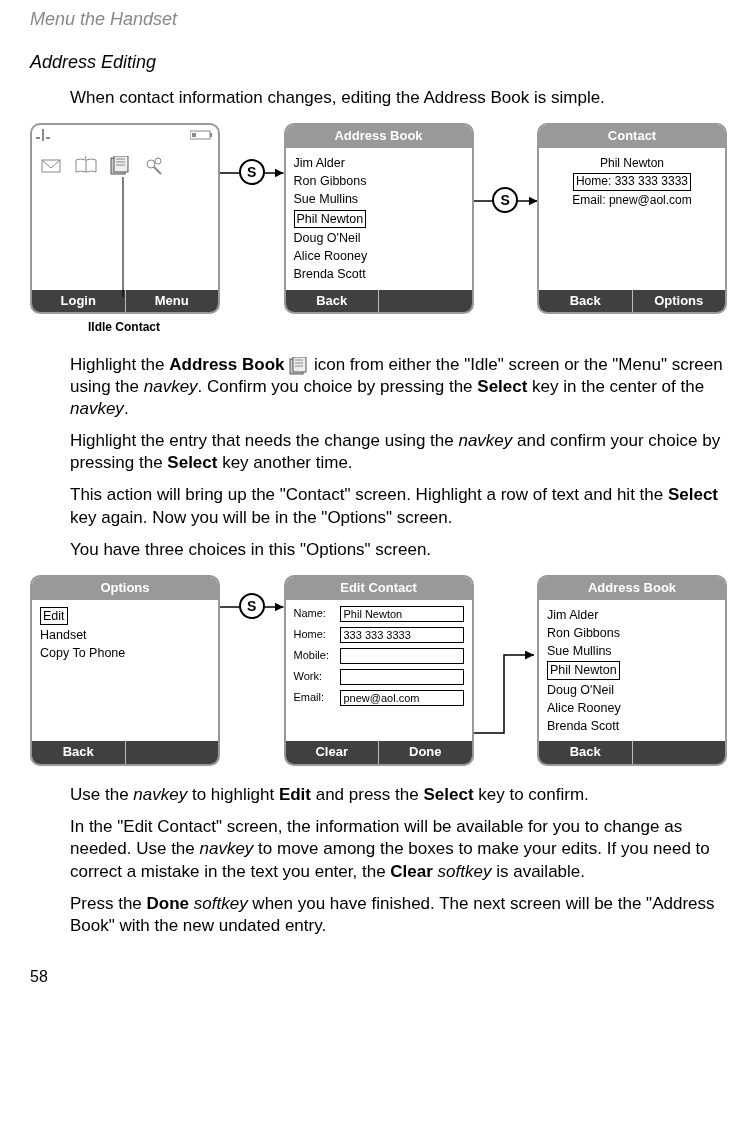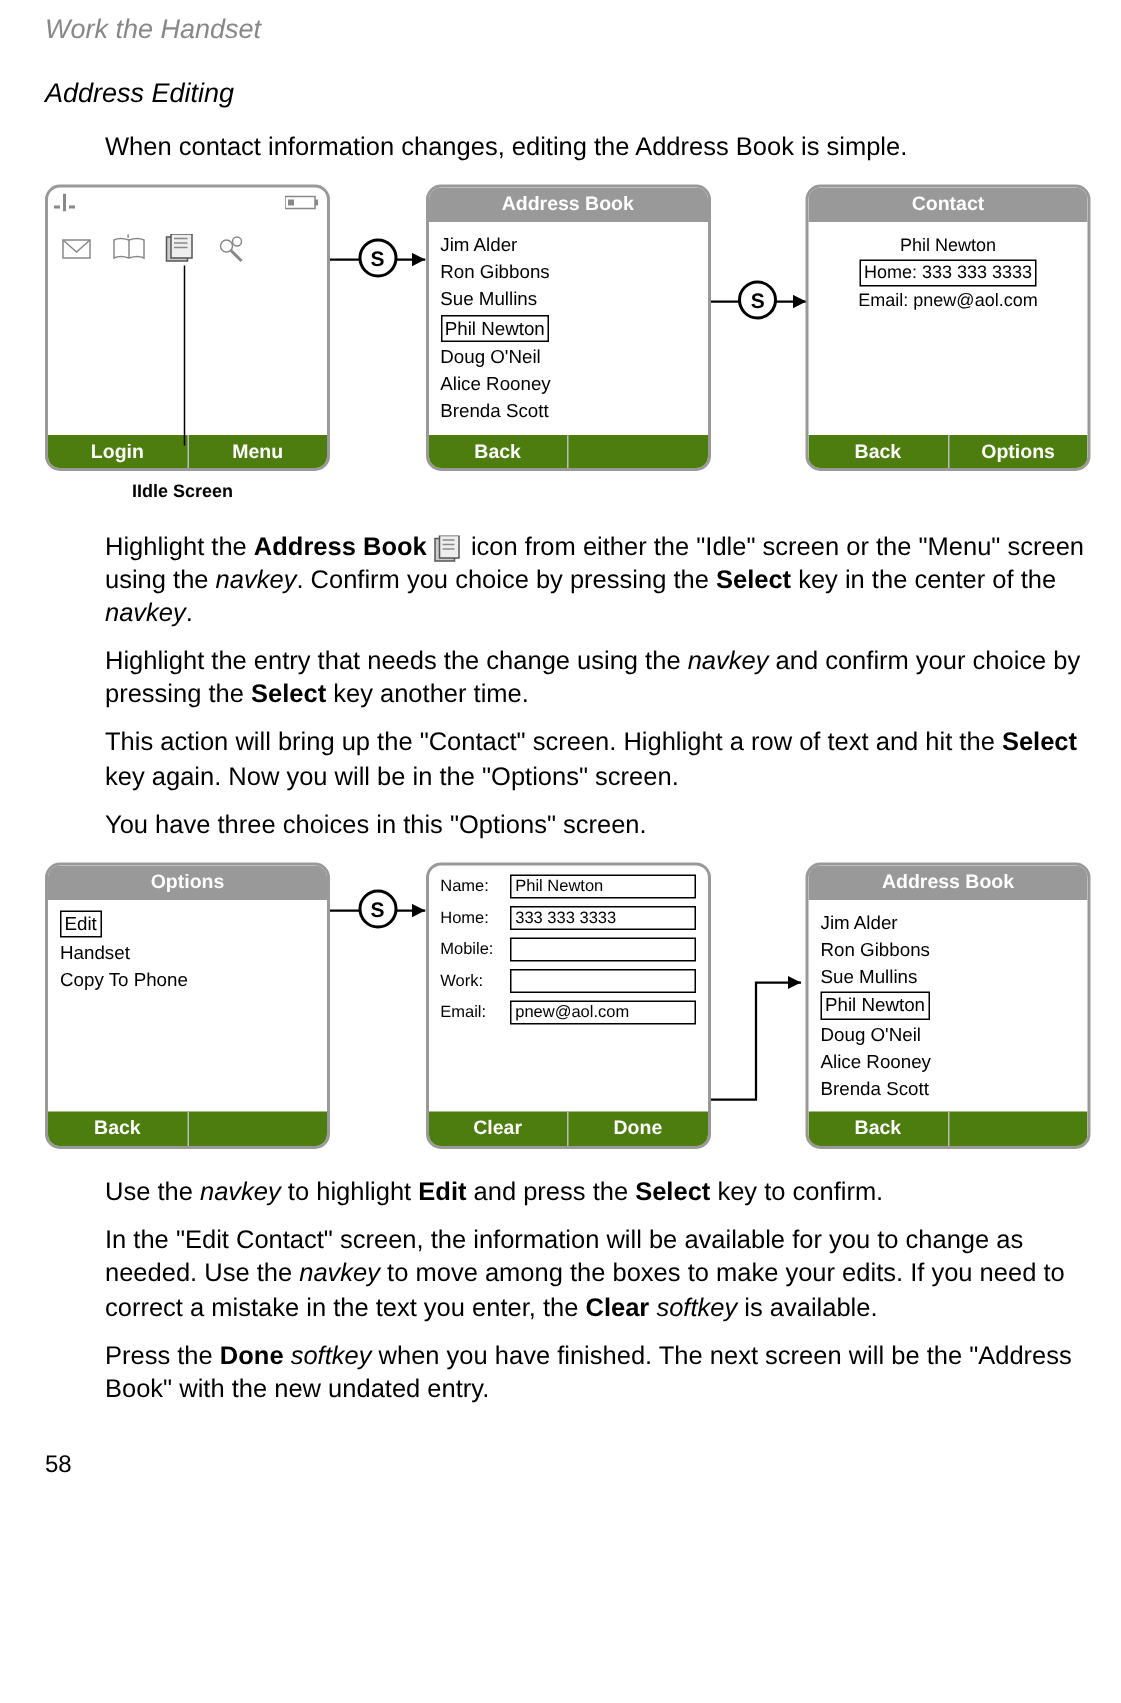--- a/index.html
+++ b/index.html
@@ -54,21 +54,21 @@
     font-size: 13px;
     padding: 3px 0;
   }
   .screen-body {
     flex: 1;
     padding: 6px 8px;
     font-size: 12px;
     min-height: 130px;
   }
   .screen-footer {
-    background: #4d7c0f;
+    background: #404040;
     color: #fff;
     display: flex;
     font-weight: bold;
     font-size: 13px;
   }
   .screen-footer > div {
     flex: 1;
     text-align: center;
     padding: 3px 2px;
   }
@@ -164,21 +164,21 @@
     margin-top: 30px;
   }
   .contact-body {
     text-align: center;
     padding-top: 8px;
   }
 </style>
 </head>
 <body>
 
-<div class="chapter-title">Work the Handset</div>
+<div class="chapter-title">Menu the Handset</div>
 
 <div class="section-title">Address Editing</div>
 
 <p class="indent">When contact information changes, editing the Address Book is simple.</p>
 
 <div class="screens-row" style="align-items:stretch;">
 
   <div class="screen" style="position:relative;">
     <div class="screen-body idle-body">
       <div class="statusbar">
@@ -284,21 +284,21 @@
       <div class="boxed" style="margin:2px auto;text-align:center;">Home: 333 333 3333</div>
       <div>Email: pnew@aol.com</div>
     </div>
     <div class="screen-footer">
       <div>Back</div>
       <div>Options</div>
     </div>
   </div>
 </div>
 
-<div class="idle-label">IIdle Screen</div>
+<div class="idle-label">IIdle Contact</div>
 
 <p class="indent">
   <span>Highlight the </span><b>Address Book</b>
   <span class="inline-icon"><svg width="20" height="18">
         <rect x="1" y="2" width="13" height="15" stroke="#555" fill="#ccc"></rect>
         <rect x="4" y="0" width="13" height="15" stroke="#555" fill="#eee"></rect>
         <line x1="6" y1="3" x2="14" y2="3" stroke="#888"></line>
         <line x1="6" y1="6" x2="14" y2="6" stroke="#888"></line>
         <line x1="6" y1="9" x2="14" y2="9" stroke="#888"></line>
       </svg></span>
@@ -336,20 +336,21 @@
           <marker id="ah3" markerWidth="8" markerHeight="8" refX="6" refY="3" orient="auto">
             <path d="M0,0 L6,3 L0,6 Z" fill="#000"></path>
           </marker>
         </defs>
       <line x1="0" y1="10" x2="100%" y2="10" stroke="#000" stroke-width="1.5" marker-end="url(#ah3)"></line>
     </svg>
     <div style="position:absolute; left:50%; top:18px; transform:translateX(-50%);" class="s-circle">S</div>
   </div>
 
   <div class="screen">
+    <div class="screen-title">Edit Contact</div>
     <div class="screen-body" style="padding:6px 8px 2px 8px;">
       <div class="edit-form-row">
           <label>Name:</label>
           <div class="field">Phil Newton</div>
         </div>
       <div class="edit-form-row">
           <label>Home:</label>
           <div class="field">333 333 3333</div>
         </div>
       <div class="edit-form-row">

